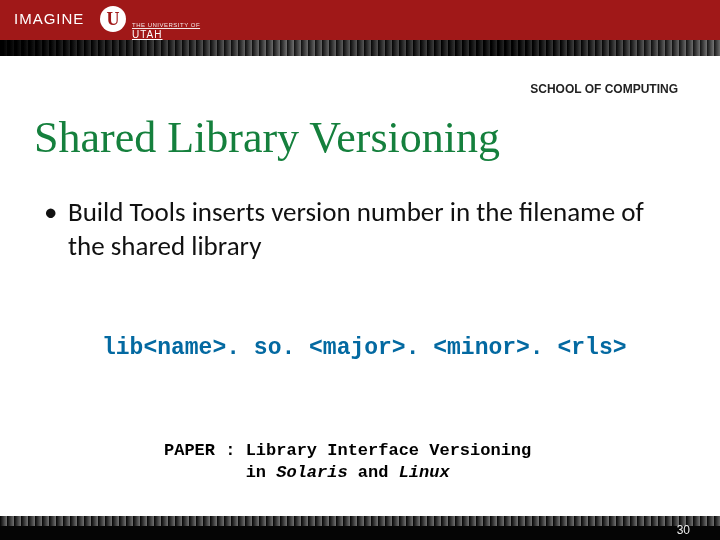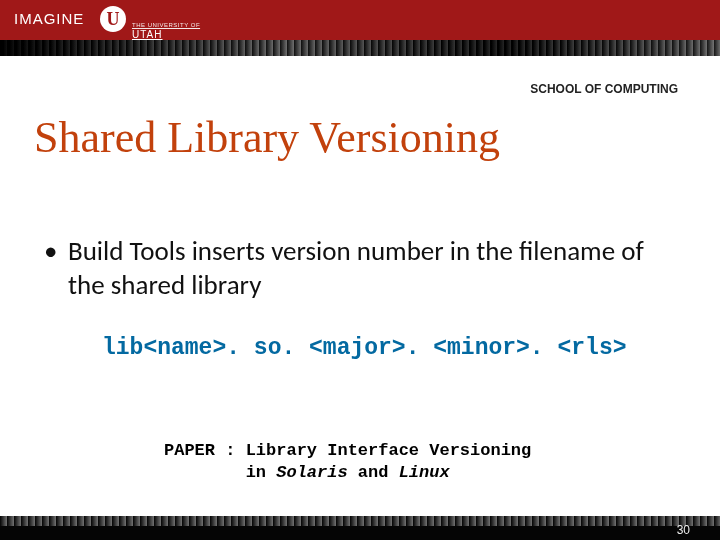--- a/index.html
+++ b/index.html
@@ -25,24 +25,24 @@
     position: absolute; top: 6px; left: 100px; width: 26px; height: 26px; background: #fff; border-radius: 50%;
     display: flex; align-items: center; justify-content: center;
     color: #a01818; font-weight: 900; font-size: 18px; font-family: Georgia, serif;
   }
   .uni-text { position: absolute; top: 20px; left: 132px; color: #fff; font-size: 9px; line-height: 10px; font-family: Arial, sans-serif; text-decoration: underline; }
   .uni-text .l1 { font-size: 6px; letter-spacing: 0.5px; opacity: 0.9; }
   .uni-text .l2 { font-size: 10px; letter-spacing: 1px; }
 
   .school-label { position: absolute; top: 82px; right: 42px; font-size: 12px; font-weight: 700; color: #222; font-family: Arial, sans-serif; }
 
-  .title { position: absolute; top: 112px; left: 34px; font-family: "Times New Roman", Times, serif; font-size: 44px; font-weight: 400; color: #c2410c; }
+  .title { position: absolute; top: 112px; left: 34px; font-family: "Times New Roman", Times, serif; font-size: 44px; font-weight: 400; color: #15803d; }
 
   .bullets { position: absolute; top: 195px; left: 44px; right: 60px; }
-  .bullets li { list-style: none; position: relative; padding-left: 24px; font-size: 27px; line-height: 1.25; color: #111; margin-top: 39px; }
+  .bullets li { list-style: none; position: relative; padding-left: 24px; font-size: 27px; line-height: 1.25; color: #111; }
   .bullets li::before { content: "•"; position: absolute; left: 0; top: 0; font-size: 27px; color: #111; }
 
   .codeline { position: absolute; top: 335px; left: 102px; font-family: "Courier New", Courier, monospace; font-size: 23px; font-weight: 700; color: #0369a1; white-space: nowrap; }
 
   .paper { position: absolute; top: 440px; left: 122px; font-family: "Courier New", Courier, monospace; font-size: 17px; font-weight: 700; color: #000; line-height: 1.3; white-space: pre; margin-left: 42px; }
   .paper .it { font-style: italic; }
 
   
   .footer { position: absolute; left: 0; right: 0; bottom: 0; height: 24px; text-align: right; }
   .footer-grad {

